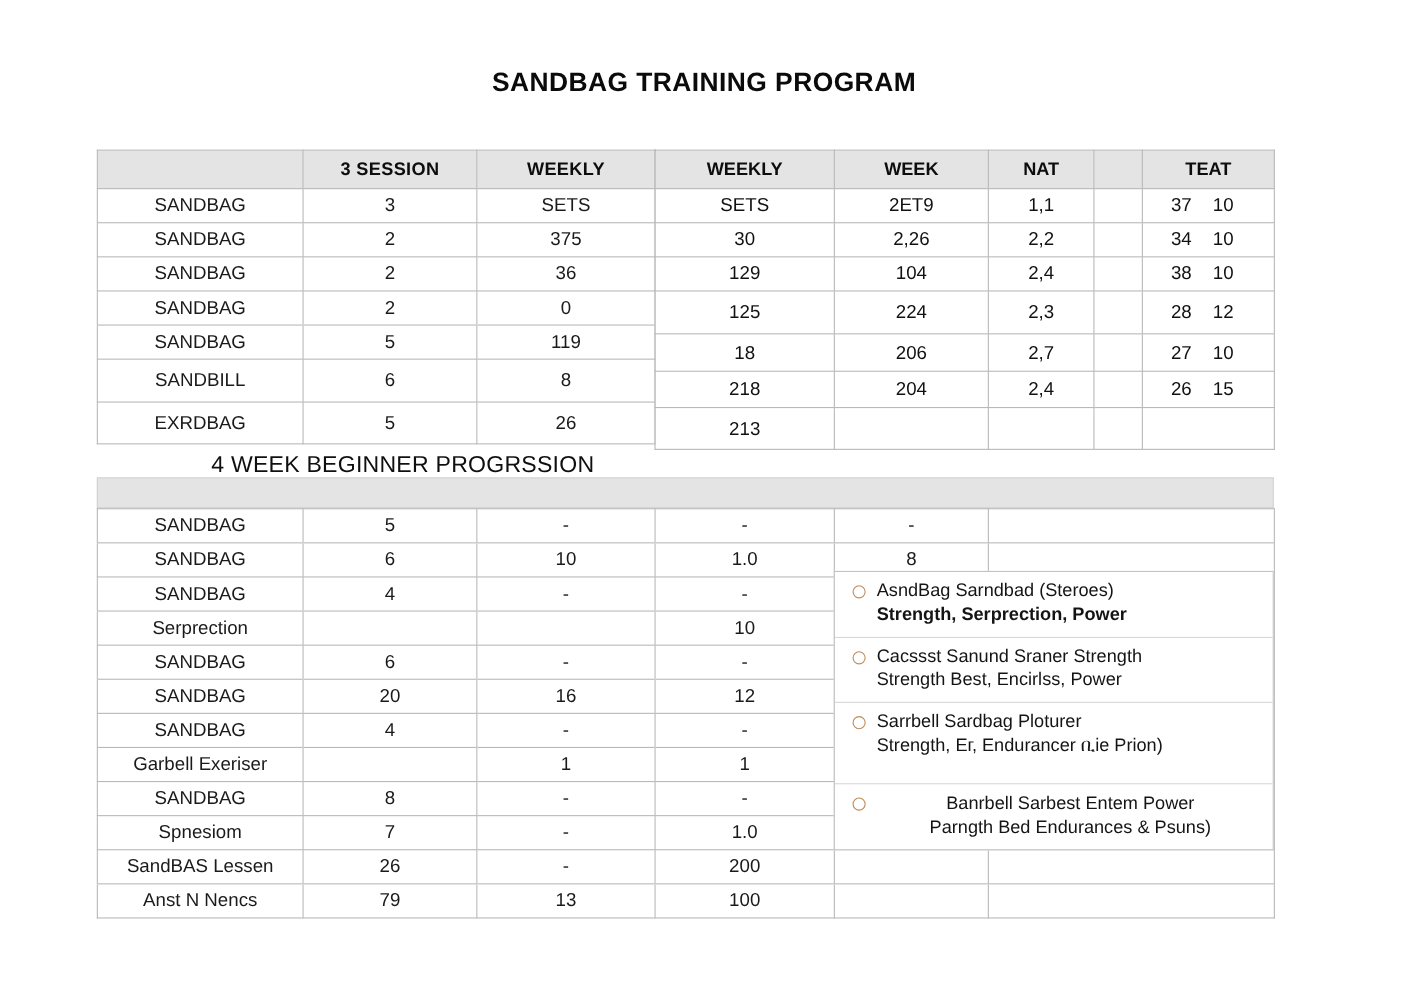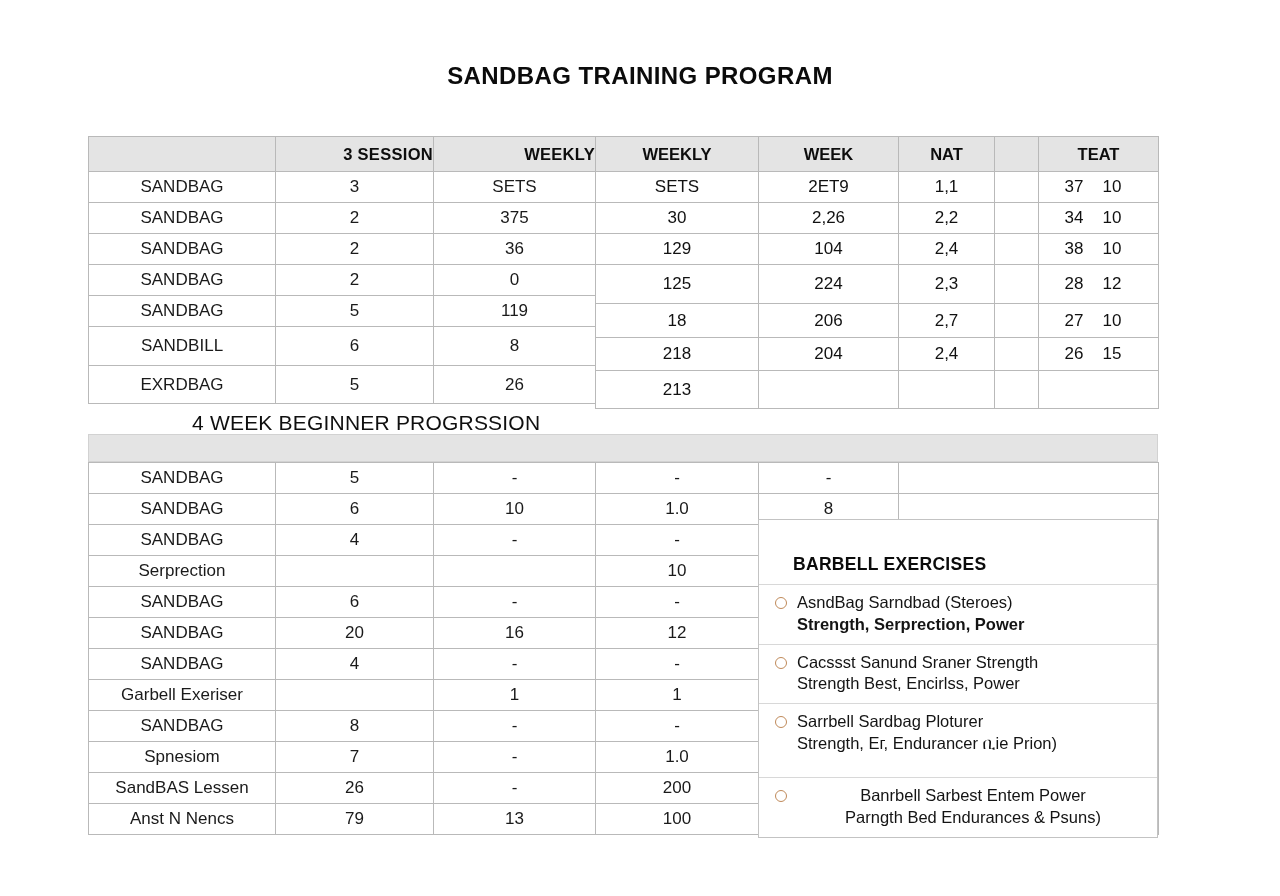--- a/index.html
+++ b/index.html
@@ -72,21 +72,21 @@
   .blank-col.head {
     background: #e4e4e4;
   }
 
   
   #table-overview {
     left: 88px;
     top: 136px;
     width: 1070px;
   }
-  #table-overview th { height: 34px; text-align: right; }
+  #table-overview th { height: 34px; }
   #table-overview td { height: 30px; }
 
   
   .split-right {
     position: absolute;
     left: 595px;
     top: 136px;
     width: 563px;
     border-collapse: collapse;
     table-layout: fixed;
@@ -453,21 +453,20 @@
         <td class="cell-num">79</td>
         <td class="cell-num">13</td>
         <td class="cell-num">100</td>
         <td class="cell-num"></td>
         <td></td>
       </tr>
     </tbody>
   </table>
 
   <div class="panel">
-    <div class="panel-title">BARBELL EXERCISES</div>
 
     <div class="bullet-row">
       <span class="ring"></span>
       <span class="bullet-text strong">
         <span class="l1">AsndBag Sarndbad (Steroеs)</span>
         <span class="l2">Strength, Serprection, Power</span>
       </span>
     </div>
 
     <div class="bullet-row">

